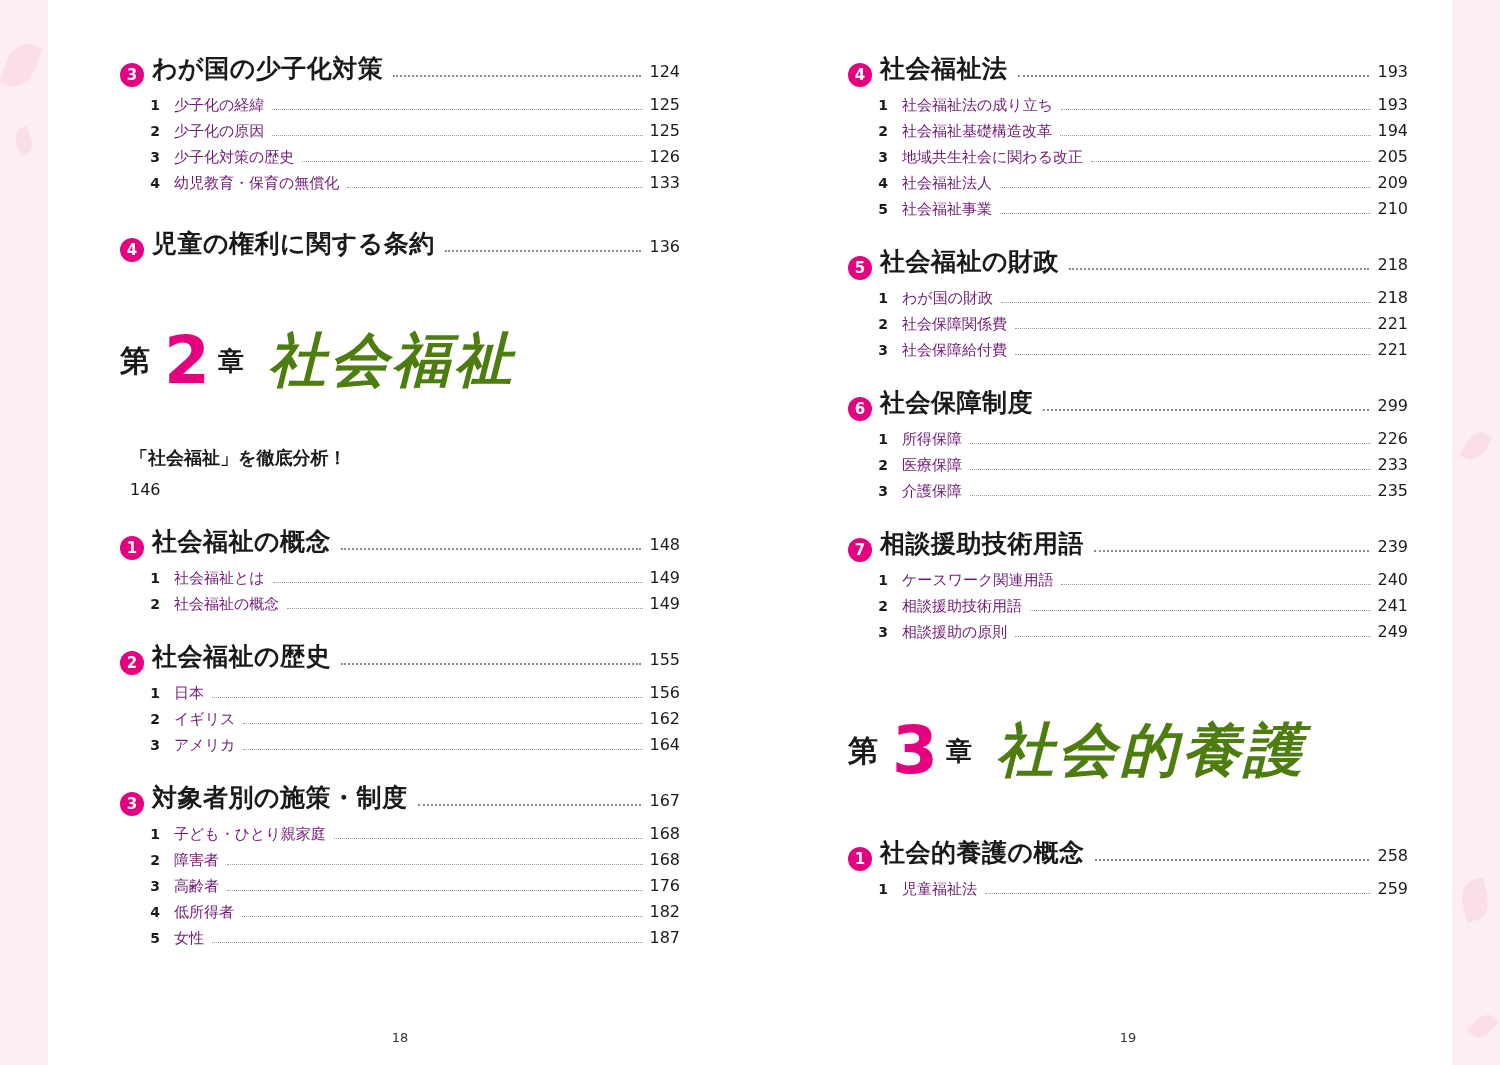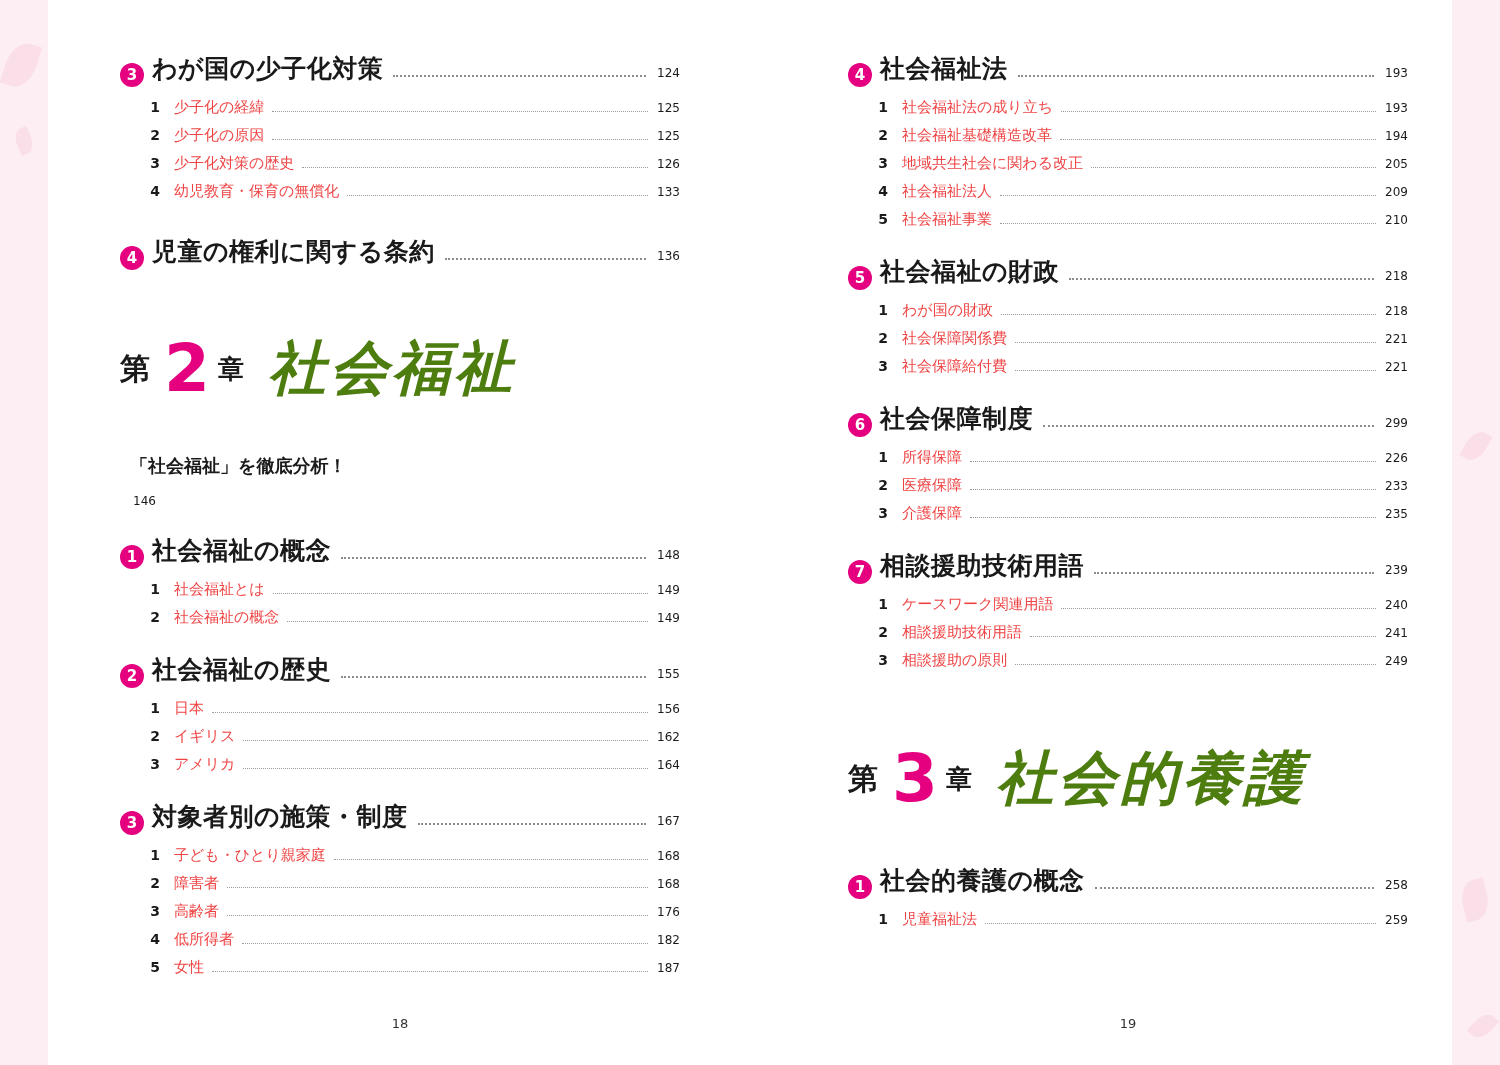--- a/index.html
+++ b/index.html
@@ -81,26 +81,25 @@
     height: 1px;
   }
   .dots-thin {
     flex: 1 1 auto;
     border-bottom: 1px dotted #9a9a9a;
     margin: 0 6px 5px 8px;
     height: 1px;
   }
   .pg {
     flex: 0 0 auto;
-    font-size: 12px;
+    font-size: 16px;
     color: #1a1a1a;
     font-family: "DejaVu Sans", sans-serif;
     min-width: 26px;
     text-align: right;
-    margin-top: 6px;
   }
 
   .sub-list {
     margin: 10px 0 0 0;
     padding: 0;
     list-style: none;
   }
   .sub {
     display: flex;
     align-items: baseline;
@@ -111,21 +110,21 @@
     width: 18px;
     text-align: center;
     font-size: 14px;
     font-weight: bold;
     color: #1a1a1a;
     font-family: "DejaVu Sans", sans-serif;
   }
   .sub-title {
     flex: 0 0 auto;
     font-size: 15px;
-    color: #ef4444;
+    color: #701a75;
     margin-left: 10px;
     white-space: nowrap;
   }
 
   .block { margin-bottom: 26px; }
   .indent-sub { padding-left: 26px; }
 
   
   .chapter {
     display: flex;
@@ -169,21 +168,21 @@
   }
   .analysis-title {
     flex: 0 0 auto;
     font-size: 18px;
     font-weight: bold;
     color: #1a1a1a;
   }
 
   .folio {
     position: absolute;
-    bottom: 34px;
+    bottom: 20px;
     font-size: 13px;
     color: #333;
     font-family: "DejaVu Sans", sans-serif;
     width: 100%;
     text-align: center;
   }
 </style>
 </head>
 <body>
 

